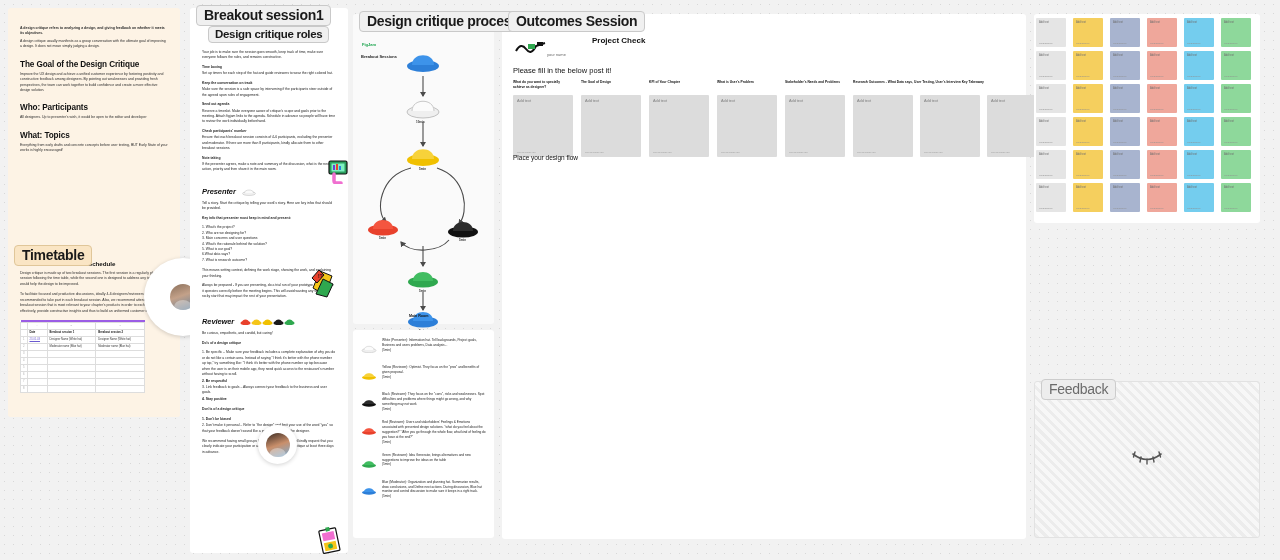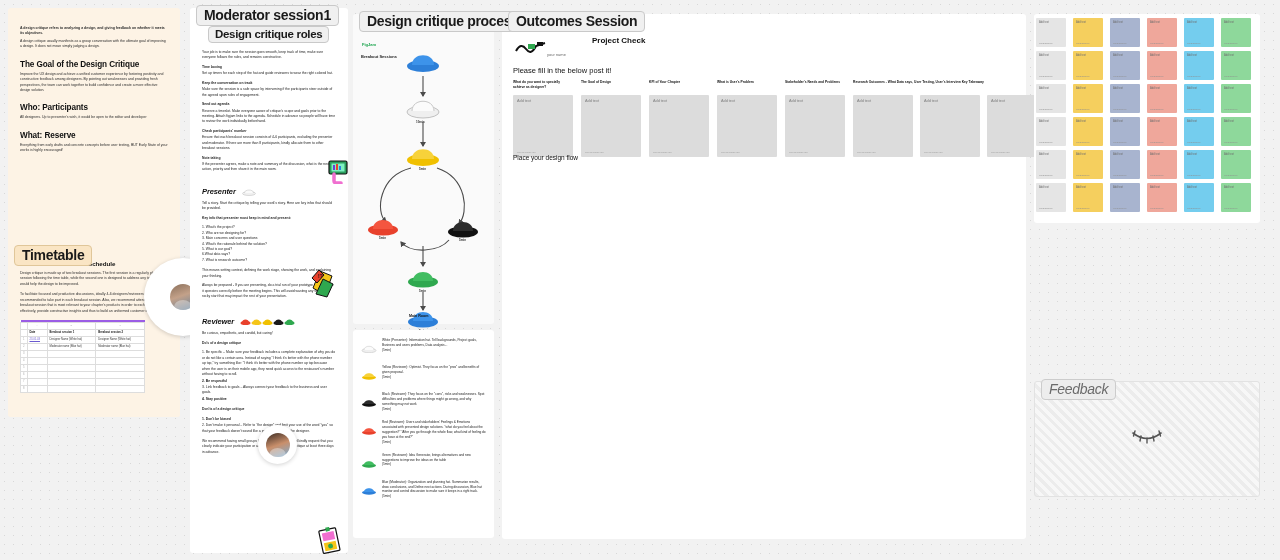--- a/index.html
+++ b/index.html
@@ -165,27 +165,26 @@
   .pencil { position: absolute; left: 12px; top: 20px; }
   .purple-note {
     position: absolute; left: 148px; top: 32px; width: 62px; height: 62px;
     background: #dcb8f5; border-radius: 1px; padding: 5px;
   }
   .purple-note .t { font-size: 4.2px; color: #2b2b2b; }
   .purple-note .m { position: absolute; left: 5px; bottom: 5px; font-size: 2.2px; color: #9a82ad; }
 
   
   #feedback {
-    left: 1034px; top: 381px; width: 226px; height: 116px;
+    left: 1034px; top: 381px; width: 226px; height: 157px;
     background:
       repeating-linear-gradient(45deg,
         #ececec 0px, #ececec 3px,
         #f7f7f7 3px, #f7f7f7 7px);
     border: 1px solid #e2e2e2;
-    font-style: italic;
   }
   .eye { position: absolute; left: 50%; top: 50%; transform: translate(-50%,-50%); }
 
   
   .sticker { position: absolute; }
 </style>
 </head>
 <body>
 
 <div class="board">
@@ -198,21 +197,21 @@
       </div>
       <div class="blk">
         <div class="h-lg">The Goal of the Design Critique</div>
         <div class="p-sm">Improve the UX design and achieve a unified customer experience by fostering positivity and constructive feedback among designers. By pointing out weaknesses and providing fresh perspectives, the team can work together to build confidence and create a more effective design solution.</div>
       </div>
       <div class="blk">
         <div class="h-lg">Who: Participants</div>
         <div class="p-sm">All designers. Up to presenter's wish, it would be open to the editor and developer</div>
       </div>
       <div class="blk">
-        <div class="h-lg">What: Reserve</div>
+        <div class="h-lg">What: Topics</div>
         <div class="p-sm">Everything from early drafts and concrete concepts before user testing, BUT Early State of your works is highly encouraged!</div>
       </div>
     </div>
   </div>
 
   <div class="sec" id="timetable">
     <div class="sec-title cream">Timetable</div>
     <div class="tt-sub">Schedule</div>
     <div id="timetable-inner">
       <div class="p-sm" style="margin-top:6px">Design critique is made up of two breakout sessions. The first session is a regularly planned session following the time table, while the second one is designed to address any topics that would help the design to be improved.</div>
@@ -285,21 +284,21 @@
       </tbody>
         </table>
     </div>
   </div>
 
   <div class="avatar-bubble" style="left:144px; top:258px; width:78px; height:78px;">
     <div class="avatar-photo" style="width:26px;height:26px;"></div>
   </div>
 
   <div class="sec" id="col2">
-    <div class="sec-title">Moderator session1</div>
+    <div class="sec-title">Breakout session1</div>
     <div class="sub-chip">Design critique roles</div>
     <div id="col2-inner">
       <div class="b-sm" style="margin-top:12px">Your job is to make sure the session goes smooth, keep track of time, make sure everyone follows the rules, and remains constructive.</div>
 
       <div>
         <div class="b-sm" style="font-weight:700;margin-bottom:1px">Time boxing</div>
         <div class="b-sm">Set up timers for each step of the hat and guide reviewers to wear the right colored hat.</div>
       </div>
       <div>
         <div class="b-sm" style="font-weight:700;margin-bottom:1px">Keep the conversation on track</div>

